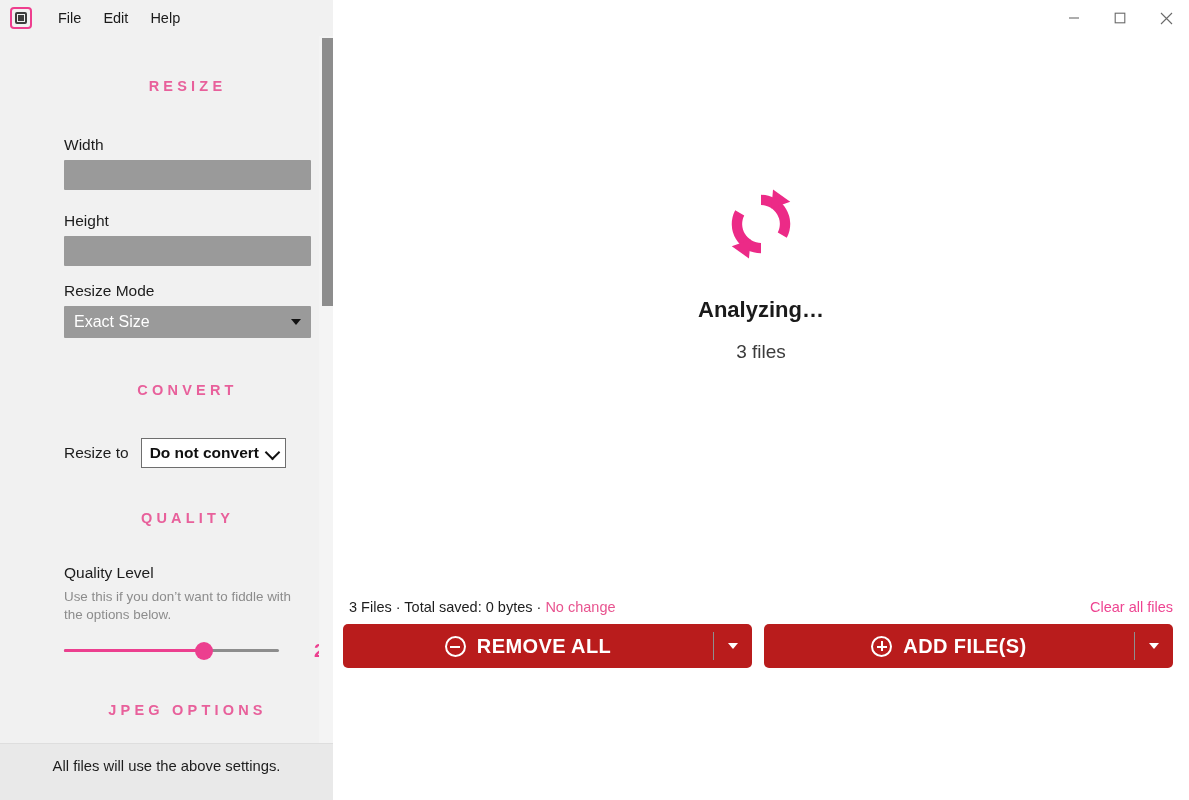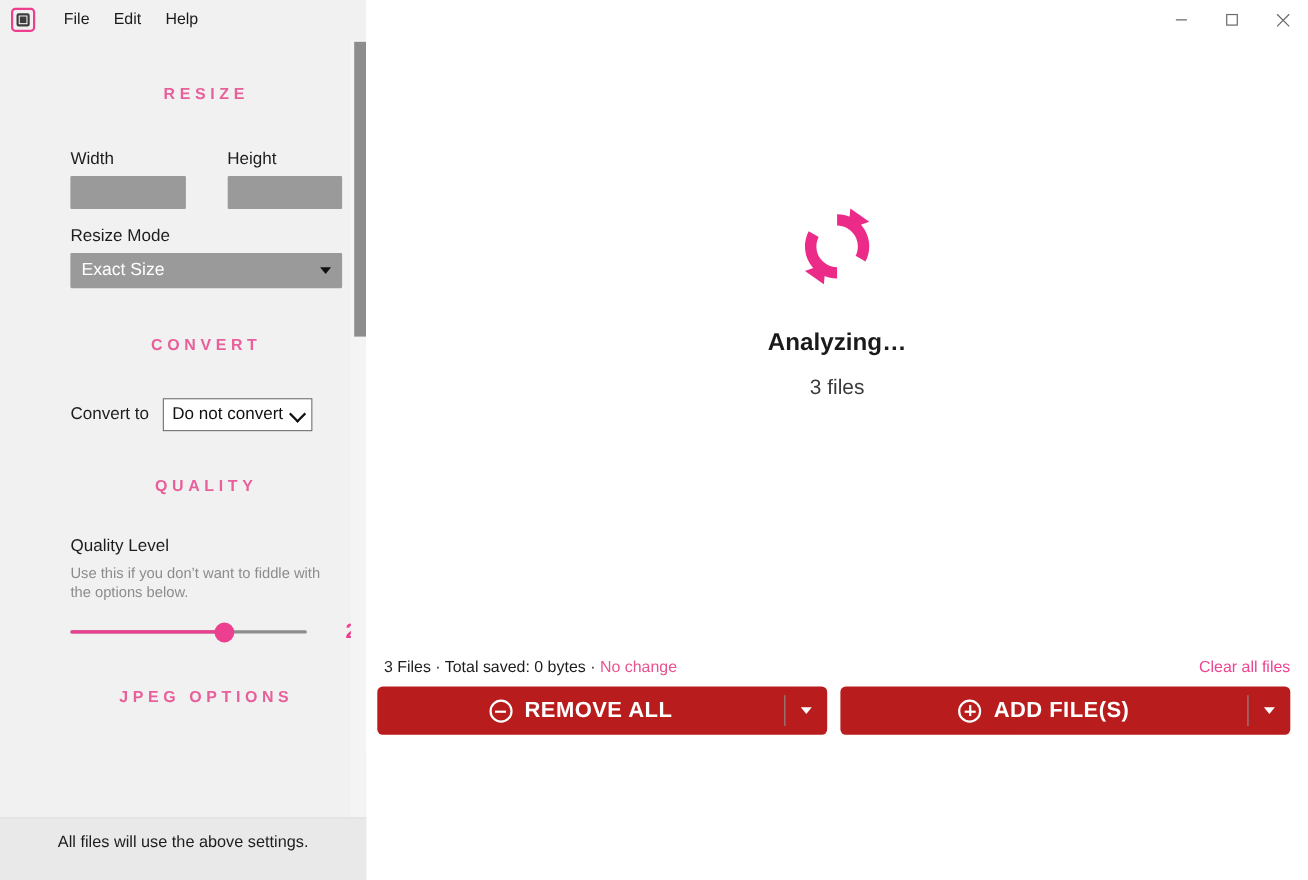--- a/index.html
+++ b/index.html
@@ -106,21 +106,21 @@
     margin: 0 0 6px 0;
   }
   .text-input {
     background: #9a9a9a;
     border: none;
     height: 30px;
     width: 100%;
     box-sizing: border-box;
     border-radius: 1px;
   }
-  .row2 { display: flex; gap: 38px; }
+  .row2 { display: flex; gap: 22px; flex-direction: column; }
   .row2 > div { flex: 1 1 0; }
 
   .select-gray {
     background: #9a9a9a;
     color: #ffffff;
     height: 32px;
     width: 100%;
     box-sizing: border-box;
     border: none;
     border-radius: 1px;
@@ -157,20 +157,21 @@
     height: 30px;
     box-sizing: border-box;
     display: flex;
     align-items: center;
     padding: 0 26px 0 8px;
     font-size: 15.5px;
     color: #111111;
     position: relative;
     cursor: default;
     white-space: nowrap;
+    font-weight: bold;
   }
   .select-white .chev {
     position: absolute;
     right: 7px;
     top: 50%;
     width: 9px;
     height: 9px;
     margin-top: -6px;
     border-right: 2px solid #111;
     border-bottom: 2px solid #111;
@@ -447,21 +448,21 @@
         <div class="select-gray">
           <span>Exact Size</span>
           <span class="caret"></span>
         </div>
 
         <div style="height:44px"></div>
         <div class="section-title">CONVERT</div>
 
         <div style="height:40px"></div>
         <div class="convert-row">
-          <span class="lbl">Convert to</span>
+          <span class="lbl">Resize to</span>
           <div class="select-white">
             <span>Do not convert</span>
             <span class="chev"></span>
           </div>
         </div>
 
         <div style="height:42px"></div>
         <div class="section-title">QUALITY</div>
 
         <div style="height:38px"></div>

